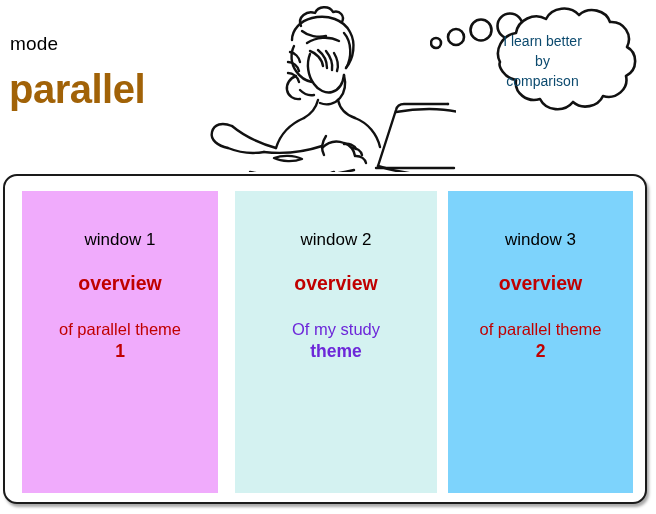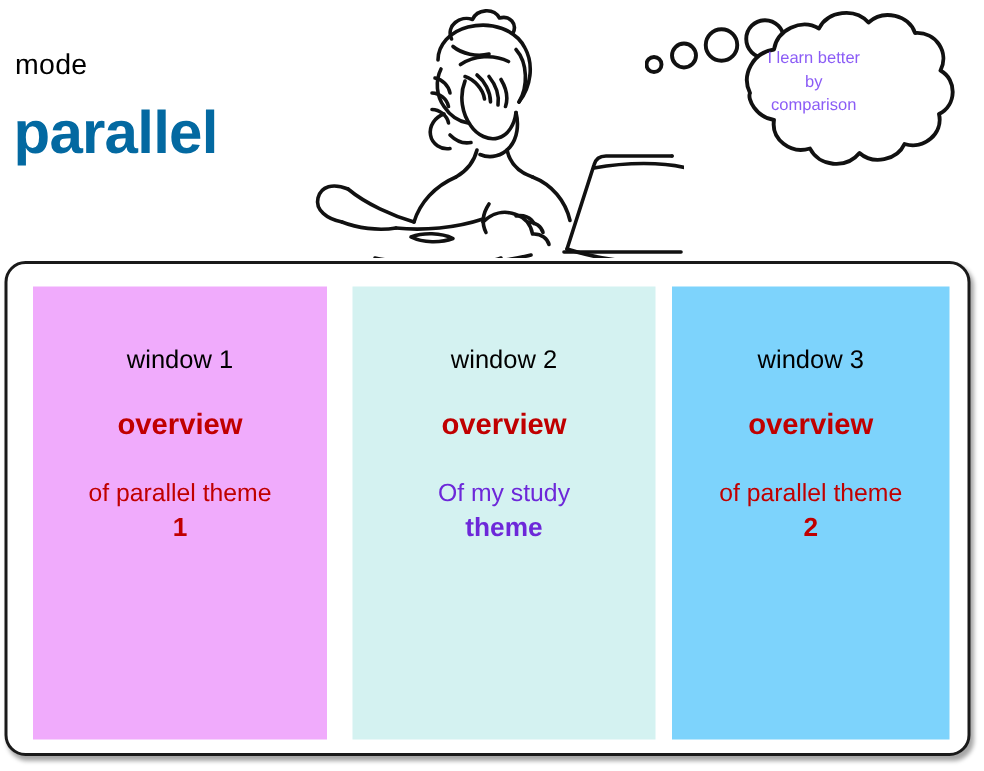--- a/index.html
+++ b/index.html
@@ -51,22 +51,22 @@
     position: absolute;
     left: 430px; top: 2px;
     width: 224px;
     height: 134px;
   }
   #thought-bubble-text {
     position: absolute;
     left: 470px; top: 32px;
     width: 145px;
     text-align: center;
-    font-size: 11px;
-    color: #8b5cf6;
+    font-size: 14px;
+    color: #0c4a6e;
     line-height: 1.42;
   }
 
   
   #windows-container {
     position: absolute;
     left: 3px; top: 174px;
     width: 644px;
     height: 330px;
     border: 2.5px solid #1a1a1a;
@@ -134,21 +134,21 @@
     line-height: 1.45;
     pointer-events: none;
   }
 </style>
 </head>
 <body>
 
 <div id="header">
 
   <div id="mode-label">mode</div>
-  <div id="mode-value" style="color: #0369a1;">parallel</div>
+  <div id="mode-value" style="color: #a16207;">parallel</div>
 
   <svg id="illustration" viewBox="0 0 250 176" xmlns="http://www.w3.org/2000/svg">
     <g fill="none" stroke="#111111" stroke-width="2.4" stroke-linecap="round" stroke-linejoin="round">
 
       <path d="M95 30 c-4 -9 6 -16 14 -13 3 -7 14 -8 18 -1 7 -2 12 4 9 10"></path>
       <path d="M96 35 c6 5 16 7 24 5"></path>
 
       <path d="M86 44 c0 -10 8 -19 20 -22 16 -4 32 2 38 14 6 11 4 26 -4 36"></path>
       <path d="M140 72 c6 -10 6 -26 -2 -35"></path>
 

